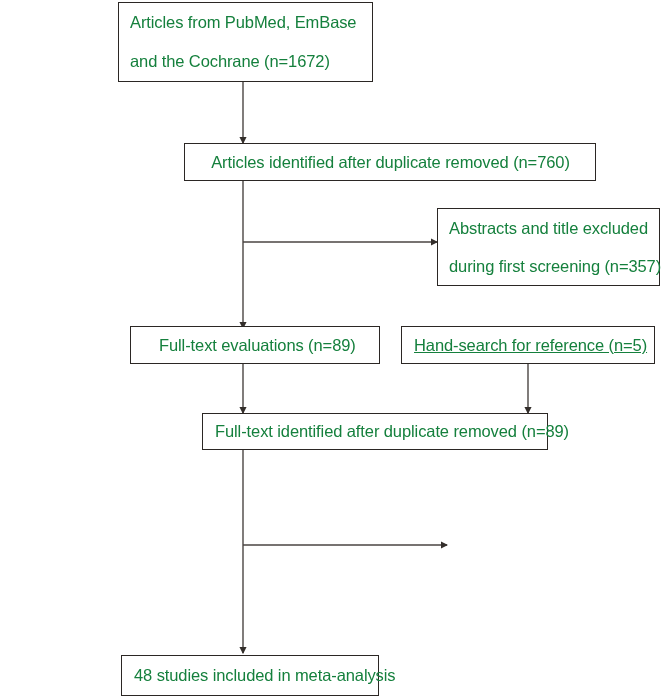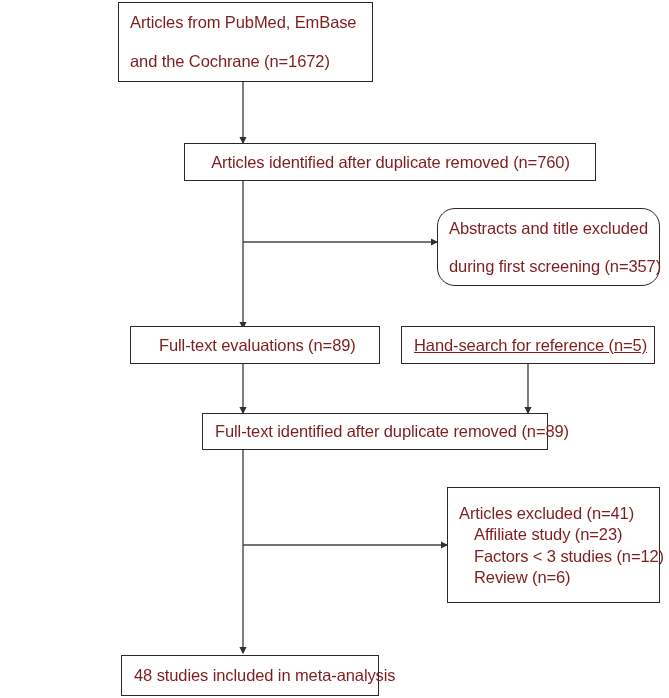--- a/index.html
+++ b/index.html
@@ -24,21 +24,21 @@
     pointer-events: none;
   }
   .node {
     position: absolute;
     box-sizing: border-box;
     border: 1.6px solid #2b2724;
     background: #ffffff;
     display: flex;
     flex-direction: column;
     justify-content: center;
-    color: #7f1d1d;
+    color: #15803d;
     font-size: 16.5px;
     line-height: 1.0;
     letter-spacing: -0.1px;
   }
   .node .line {
     padding: 0 11px;
     white-space: nowrap;
   }
   .node.multiline {
     justify-content: space-around;
@@ -82,41 +82,35 @@
 
   <div class="node multiline" style="left:118px; top:2px; width:255px; height:80px;">
     <div class="line">Articles from PubMed, EmBase</div>
     <div class="line">and the Cochrane (n=1672)</div>
   </div>
 
   <div class="node single" style="left:184px; top:143px; width:412px; height:38px;text-align:center;">
     <div class="line">Articles identified after duplicate removed (n=760)</div>
   </div>
 
-  <div class="node multiline" style="left:437px; top:208px; width:223px; height:78px;border-radius:18px;">
+  <div class="node multiline" style="left:437px; top:208px; width:223px; height:78px;">
     <div class="line">Abstracts and title excluded</div>
     <div class="line">during first screening (n=357)</div>
   </div>
 
   <div class="node single" style="left:130px; top:326px; width:250px; height:38px;padding-left:16px;">
     <div class="line">Full-text evaluations (n=89)</div>
   </div>
 
   <div class="node single" style="left:401px; top:326px; width:254px; height:38px;text-decoration:underline;">
     <div class="line">Hand-search for reference (n=5)</div>
   </div>
 
   <div class="node single" style="left:202px; top:413px; width:346px; height:37px;">
     <div class="line">Full-text identified after duplicate removed (n=89)</div>
   </div>
 
-  <div class="node excl-list" style="left:447px; top:487px; width:213px; height:116px;">
-    <div class="line">Articles excluded (n=41)</div>
-    <div class="line indent">Affiliate study (n=23)</div>
-    <div class="line indent">Factors &lt; 3 studies (n=12)</div>
-    <div class="line indent">Review (n=6)</div>
-  </div>
 
   <div class="node single" style="left:121px; top:655px; width:258px; height:41px;">
     <div class="line">48 studies included in meta-analysis</div>
   </div>
 
 </div>
 
 </body></html>

